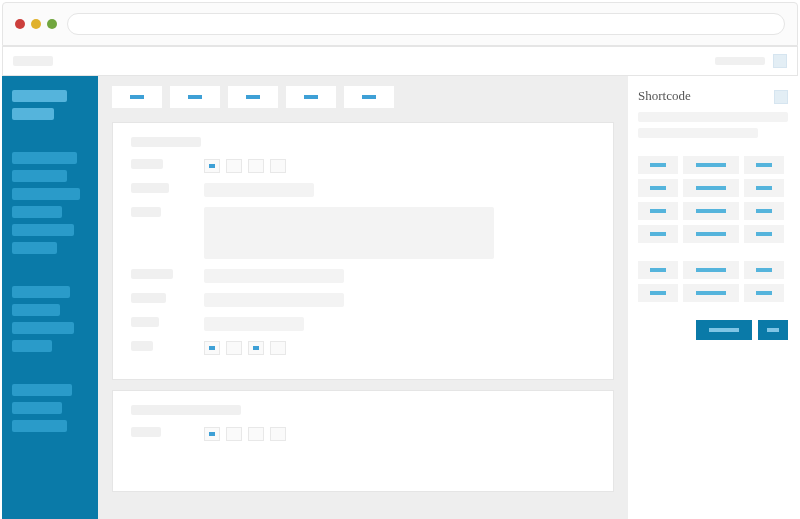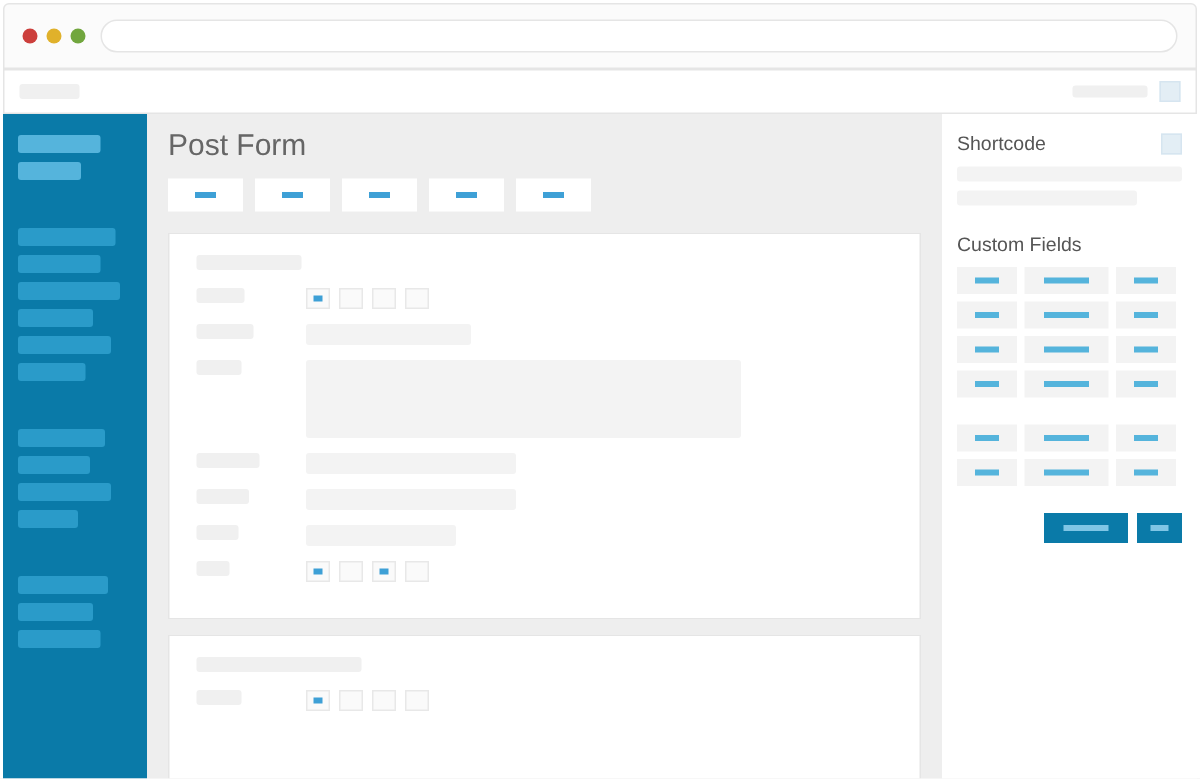--- a/index.html
+++ b/index.html
@@ -36,21 +36,21 @@
   .form-row { display:flex; gap:18px; margin-bottom:10px; align-items:flex-start;}
   .label { width:55px; flex-shrink:0;}
   .label .ph { height:10px; background:#f0f0f0; border-radius:2px;}
   .ctrl { flex:1; }
   .mini-sq-row{ display:flex; gap:6px;}
   .mini-sq{ width:16px; height:14px; border:1px solid #e8e8e8; background:#fafafa; display:flex; align-items:center;justify-content:center;}
   .mini-sq.on::after{content:"";width:6px;height:4px;background:#3ea0d6;display:block;}
   .grey-block{ background:#f3f3f3; border-radius:2px;}
 
   .rightcol { width:170px; background:#fff; padding:12px 10px; }
-  .sec-head { display:flex; justify-content:space-between; align-items:flex-end; margin-bottom:8px;}
+  .sec-head { display:flex; justify-content:space-between; align-items:flex-end; margin-bottom:8px;font-family:Liberation Serif, serif;}
   .sec-title { font-size:13px; color:#555; }
   .sec-toggle { width:14px;height:14px;background:#e3eef5;border:1px solid #d6e5f0;}
   .line-ph{ height:10px; background:#f3f3f3; border-radius:2px; margin-bottom:6px;}
 
   .chip-grid{ display:flex; flex-wrap:wrap; gap:5px; margin-bottom:18px;}
   .chip{ height:18px; background:#f3f3f3; display:flex; align-items:center; justify-content:center; padding:0 6px;}
   .chip .bar{ height:4px; background:#55b4dc;}
   .chip.sm{ width:40px;} .chip.sm .bar{width:16px;}
   .chip.md{ width:56px;} .chip.md .bar{width:30px;}
 
@@ -101,21 +101,20 @@
       <div class="side-item" style="width:40px"></div>
     </div>
     <div class="side-group">
       <div class="side-item" style="width:60px"></div>
       <div class="side-item" style="width:50px"></div>
       <div class="side-item" style="width:55px"></div>
     </div>
   </div>
 
   <div class="content">
-    <div class="page-title">Post Form</div>
     <div class="pill-row">
       <div class="pill">
           <div class="bar"></div>
         </div>
       <div class="pill">
           <div class="bar"></div>
         </div>
       <div class="pill">
           <div class="bar"></div>
         </div>
@@ -223,23 +222,20 @@
   </div>
 
   <div class="rightcol">
     <div class="sec-head">
       <div class="sec-title">Shortcode</div>
       <div class="sec-toggle"></div>
     </div>
     <div class="line-ph" style="width:100%"></div>
     <div class="line-ph" style="width:80%;margin-bottom:18px"></div>
 
-    <div class="sec-head">
-      <div class="sec-title">Custom Fields</div>
-    </div>
     <div class="chip-grid">
       <div class="chip sm">
           <div class="bar"></div>
         </div>
       <div class="chip md">
           <div class="bar"></div>
         </div>
       <div class="chip sm">
           <div class="bar"></div>
         </div>

